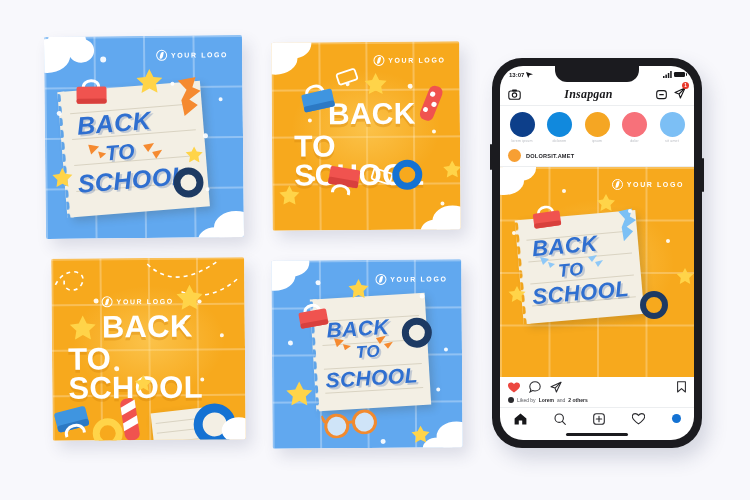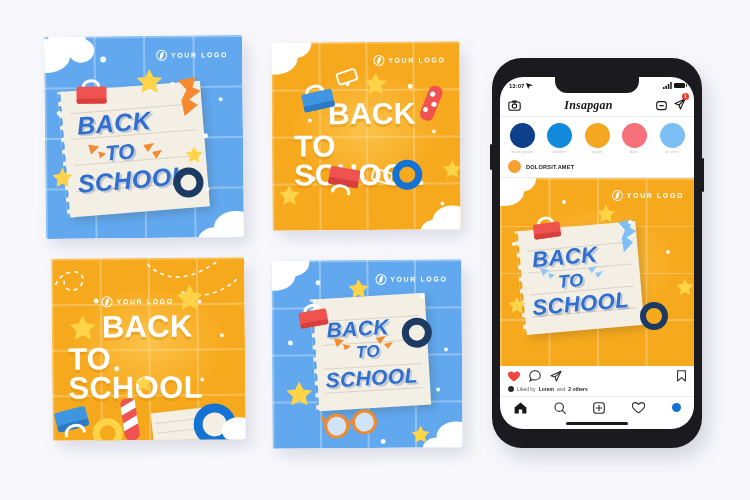--- a/index.html
+++ b/index.html
@@ -96,21 +96,21 @@
   .dot { position: absolute; background: #fff; border-radius: 50%; opacity: .92; }
   .ring { position: absolute; border-radius: 50%; }
 
   
   .phone {
     position: absolute; left: 492px; top: 58px;
     width: 210px; height: 390px;
     background: #1b1b1f;
     border-radius: 30px;
     box-shadow: 6px 10px 20px rgba(40,50,90,.18);
-    padding: 19px 8px;
+    padding: 8px 8px;
   }
   .phone-screen {
     position: relative; width: 100%; height: 100%;
     background: #fff; border-radius: 23px; overflow: hidden;
     display:flex; flex-direction: column;
   }
   .notch {
     position:absolute; left:50%; top:-1px; transform: translateX(-50%);
     width: 84px; height: 17px; background: #1b1b1f;
     border-radius: 0 0 12px 12px; z-index: 12;

